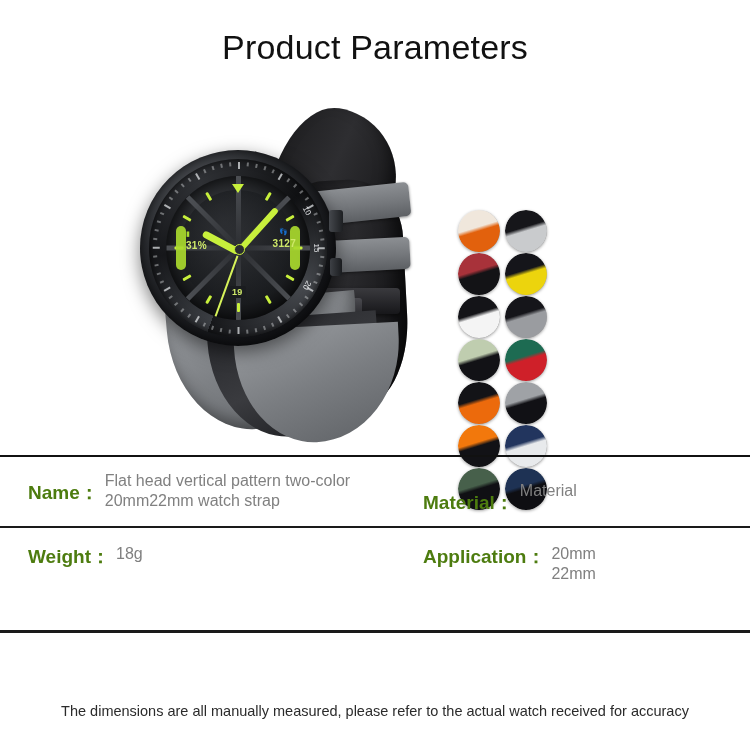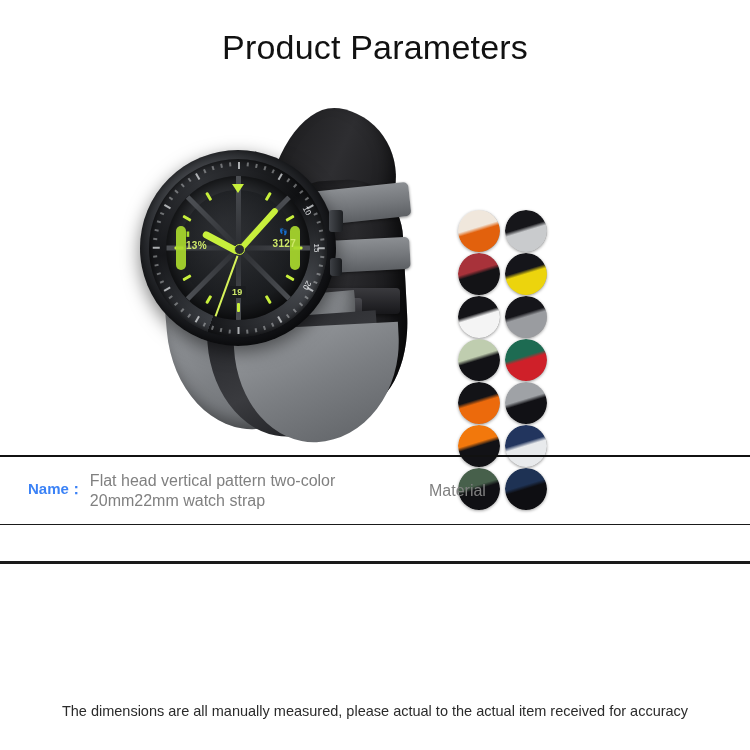--- a/index.html
+++ b/index.html
@@ -164,21 +164,21 @@
 
   
   .spec{position:absolute;left:0;top:455px;width:750px;}
   .rule{height:2px;background:#111;width:750px;}
   .rule.thin{height:1.5px;background:#1a1a1a;}
   .row{position:relative;display:flex;}
   .cellL{width:415px;box-sizing:border-box;padding:10px 0 10px 28px;}
   .cellR{flex:1;box-sizing:border-box;padding:10px 0 10px 8px;}
   .kv{display:flex;align-items:flex-start;}
   .k{
-    font-size:15px;color:#3b82f6;font-weight:700;white-space:nowrap;
+    font-size:19px;color:#4d7c0f;font-weight:700;white-space:nowrap;
     font-family:"Liberation Sans",sans-serif;
   }
   .v{
     font-size:16px;color:#808080;margin-left:6px;line-height:1.28;
     font-family:"Liberation Sans",sans-serif;
   }
   .row1 .cellL{padding-top:14px;padding-bottom:12px;}
   .row1 .k{padding-top:9px;}
   .row1 .cellR{padding-top:24px;}
   .row2 .cellL{padding-top:16px;padding-bottom:18px;}
@@ -313,21 +313,21 @@
               <div class="idx" style="transform: rotate(240deg);"></div>
               <div class="idx" style="transform: rotate(270deg);"></div>
               <div class="idx" style="transform: rotate(300deg);"></div>
               <div class="idx" style="transform: rotate(330deg);"></div>
             </div>
           <div class="tri"></div>
           <div class="arc left"></div>
           <div class="arc right"></div>
 
           <div class="micon b">▮</div>
-          <div class="dtxt batt">13%</div>
+          <div class="dtxt batt">31%</div>
 
           <div class="micon s">👣</div>
           <div class="dtxt steps">3127</div>
 
           <div class="dtxt date">19</div>
 
           <div class="hand-h"></div>
           <div class="hand-m"></div>
           <div class="hand-s"></div>
           <div class="pivot"></div>
@@ -388,28 +388,43 @@
 
     <div class="row row1">
       <div class="cellL">
         <div class="kv">
           <span class="k">Name：</span>
           <span class="v" id="nameValue">Flat head vertical pattern two-color<br>20mm22mm watch strap</span>
         </div>
       </div>
       <div class="cellR">
         <div class="kv">
+          <span class="k">Material：</span>
           <span class="v">Material</span>
         </div>
       </div>
     </div>
 
     <div class="rule thin"></div>
 
+    <div class="row row2">
+      <div class="cellL">
+        <div class="kv">
+          <span class="k">Weight：</span>
+          <span class="v">18g</span>
+        </div>
+      </div>
+      <div class="cellR">
+        <div class="kv">
+          <span class="k">Application：</span>
+          <span class="v" id="appValue">20mm<br>22mm</span>
+        </div>
+      </div>
+    </div>
 
     <div class="rule thin" style="margin-top:36px;"></div>
 
 
     <div class="rule thin"></div>
   </div>
 
-  <div class="foot">The dimensions are all manually measured, please actual to the actual item received for accuracy</div>
+  <div class="foot">The dimensions are all manually measured, please refer to the actual watch received for accuracy</div>
 </div>
 
 </body></html>

